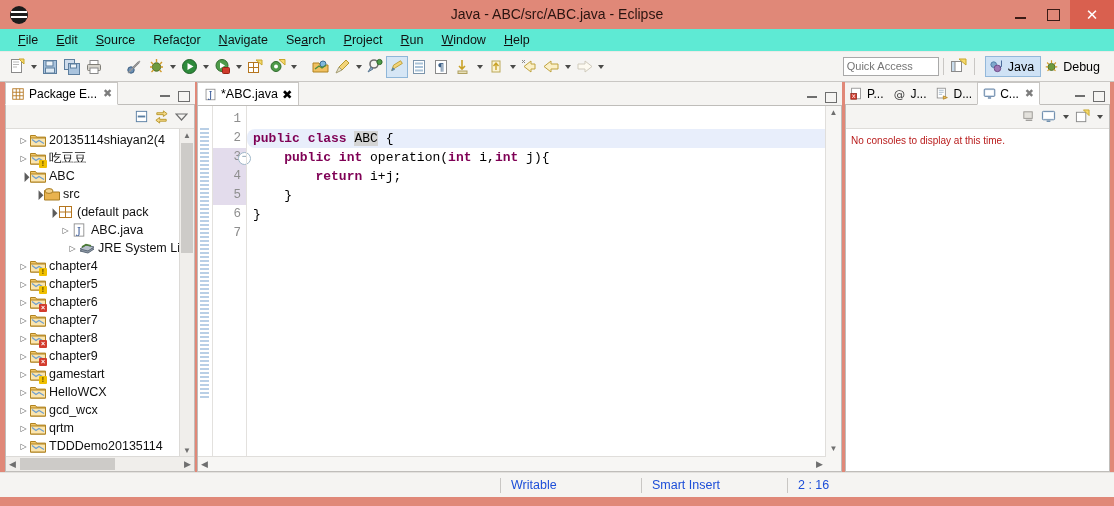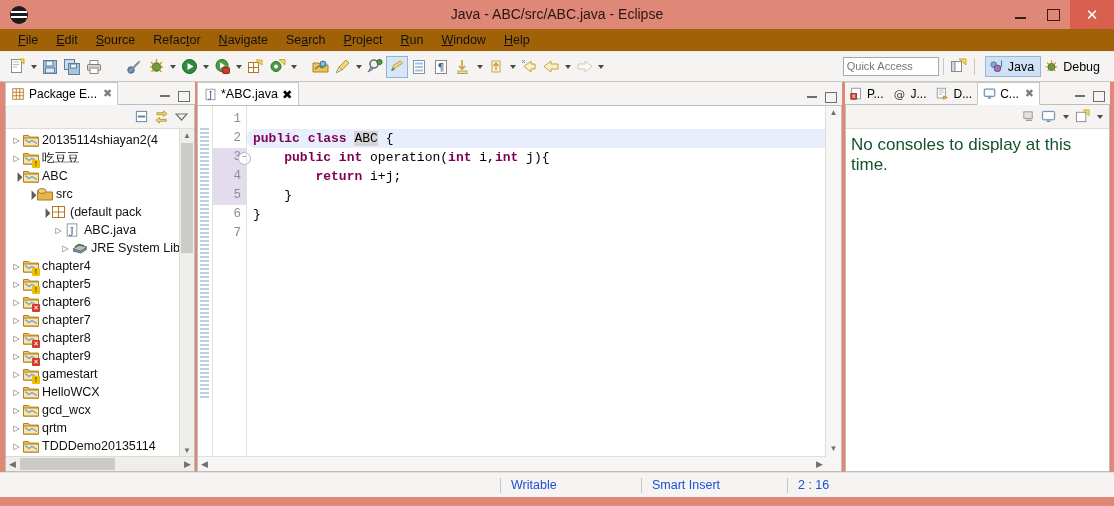--- a/index.html
+++ b/index.html
@@ -18,21 +18,21 @@
   .app-icon::before{content:"";position:absolute;left:1px;right:1px;top:5px;height:2px;background:#fff;}
   .app-icon::after{content:"";position:absolute;left:1px;right:1px;top:10px;height:2px;background:#fff;}
   .title-text{position:absolute;left:0;right:0;text-align:center;font-size:14px;color:#2a1410;line-height:29px;}
   .winbtns{margin-left:auto;display:flex;height:29px;}
   .winbtn{width:33px;height:29px;display:flex;align-items:center;justify-content:center;color:#3a1b16;font-size:13px;}
   .winbtn.close{width:44px;background:#d9604f;color:#fff;font-size:15px;}
   .winbtn .minglyph{display:block;width:11px;height:2px;background:#3a1b16;margin-top:6px;}
   .winbtn .maxglyph{display:block;width:11px;height:10px;border:1.6px solid #3a1b16;}
 
   
-  .menubar{height:22px;flex:0 0 22px;background:#a16207;display:flex;align-items:center;padding-left:9px;
+  .menubar{height:22px;flex:0 0 22px;background:#5eead4;display:flex;align-items:center;padding-left:9px;
     border-bottom:1px solid #ebeae7;}
   .menu-item{padding:0 9px;font-size:12.5px;color:#111;line-height:22px;}
   .menu-item u{text-decoration:underline;}
 
   
   .toolbar{height:29px;flex:0 0 29px;background:#f5f4f2;display:flex;align-items:center;
     border-bottom:1px solid #c9c7c4;padding-left:6px;position:relative;}
   .tb{width:22px;height:22px;display:flex;align-items:center;justify-content:center;position:relative;}
   .tb.sel{background:#d6e6f5;border:1px solid #8fb6d8;box-sizing:border-box;}
   .caret{width:11px;height:22px;display:flex;align-items:center;justify-content:center;}
@@ -61,21 +61,21 @@
   .vtools{margin-left:auto;display:flex;align-items:center;gap:2px;padding-right:3px;}
   .vbtn{width:17px;height:16px;display:flex;align-items:center;justify-content:center;}
   .vbtn .mn{width:10px;height:2px;background:#6e6e6e;}
   .vbtn .mx{width:10px;height:9px;border:1.5px solid #6e6e6e;}
   .panel{flex:1 1 auto;background:#fff;border:1px solid #bfbdba;display:flex;flex-direction:column;min-height:0;}
   .localbar{height:23px;background:#f5f4f2;display:flex;align-items:center;justify-content:flex-end;
     gap:3px;padding-right:4px;border-bottom:1px solid #dedcd9;}
 
   
   .treewrap{flex:1 1 auto;position:relative;overflow:hidden;background:#fff;}
-  .tree{position:absolute;inset:0 14px 14px 0;overflow:hidden;padding-top:2px;}
+  .tree{position:absolute;inset:0 14px 14px 0;overflow:hidden;padding-top:2px;padding-left:7px;}
   .row{height:18px;display:flex;align-items:center;font-size:12.5px;white-space:nowrap;color:#111;}
   .arrow{width:13px;text-align:center;color:#5c5c5c;font-size:8px;flex:0 0 13px;}
   .arrow.open::before{content:"\25E2";display:inline-block;transform:rotate(-45deg) translateY(1px);font-size:9px;}
   .arrow.closed::before{content:"\25B7";font-size:8px;}
   .ico{width:16px;height:15px;margin-right:3px;flex:0 0 16px;position:relative;}
   .badge{position:absolute;right:-1px;bottom:-2px;width:8px;height:8px;border-radius:1px;font-size:7px;
     line-height:8px;text-align:center;color:#fff;font-weight:bold;}
   .badge.warn{background:#f0c000;color:#5a4400;}
   .badge.err{background:#d33c2e;}
   .vscroll{position:absolute;right:0;top:0;bottom:14px;width:14px;background:#f0eeeb;border-left:1px solid #dcdad7;}
@@ -104,21 +104,21 @@
   .codearea{flex:1 1 auto;position:relative;padding-top:4px;overflow:hidden;border-left:1px solid #e3e1de;}
   .cline{height:19px;line-height:19px;font-family:"Liberation Mono",monospace;font-size:13px;
     white-space:pre;padding-left:6px;color:#000;border-radius:8px;}
   .cline.cur{background:#e8eefb;}
   .kw{color:#7f0055;font-weight:bold;}
   .occ{background:#d4d4d4;}
   .edv{position:absolute;right:0;top:0;bottom:0;width:15px;background:#f7f6f4;border-left:1px solid #e0dedb;}
   .edh{position:absolute;left:0;right:15px;bottom:0;height:14px;background:#f7f6f4;border-top:1px solid #e0dedb;}
 
   
-  .console-msg{padding:6px 5px;font-size:17px;color:#14532d;}
+  .console-msg{padding:6px 5px;font-size:10px;color:#b91c1c;}
 
   
   .statusbar{height:24px;flex:0 0 24px;background:#f5f4f2;display:flex;align-items:center;
     font-size:12.5px;color:#1d4ed8;border-top:1px solid #e3e1de;}
   .st-cell{padding:0 10px;height:16px;line-height:16px;display:flex;align-items:center;}
   .st-div{width:1px;height:15px;background:#c9c7c4;}
   .footer{height:9px;flex:0 0 9px;background:#e08878;}
 
   svg{display:block;}
 </style>

